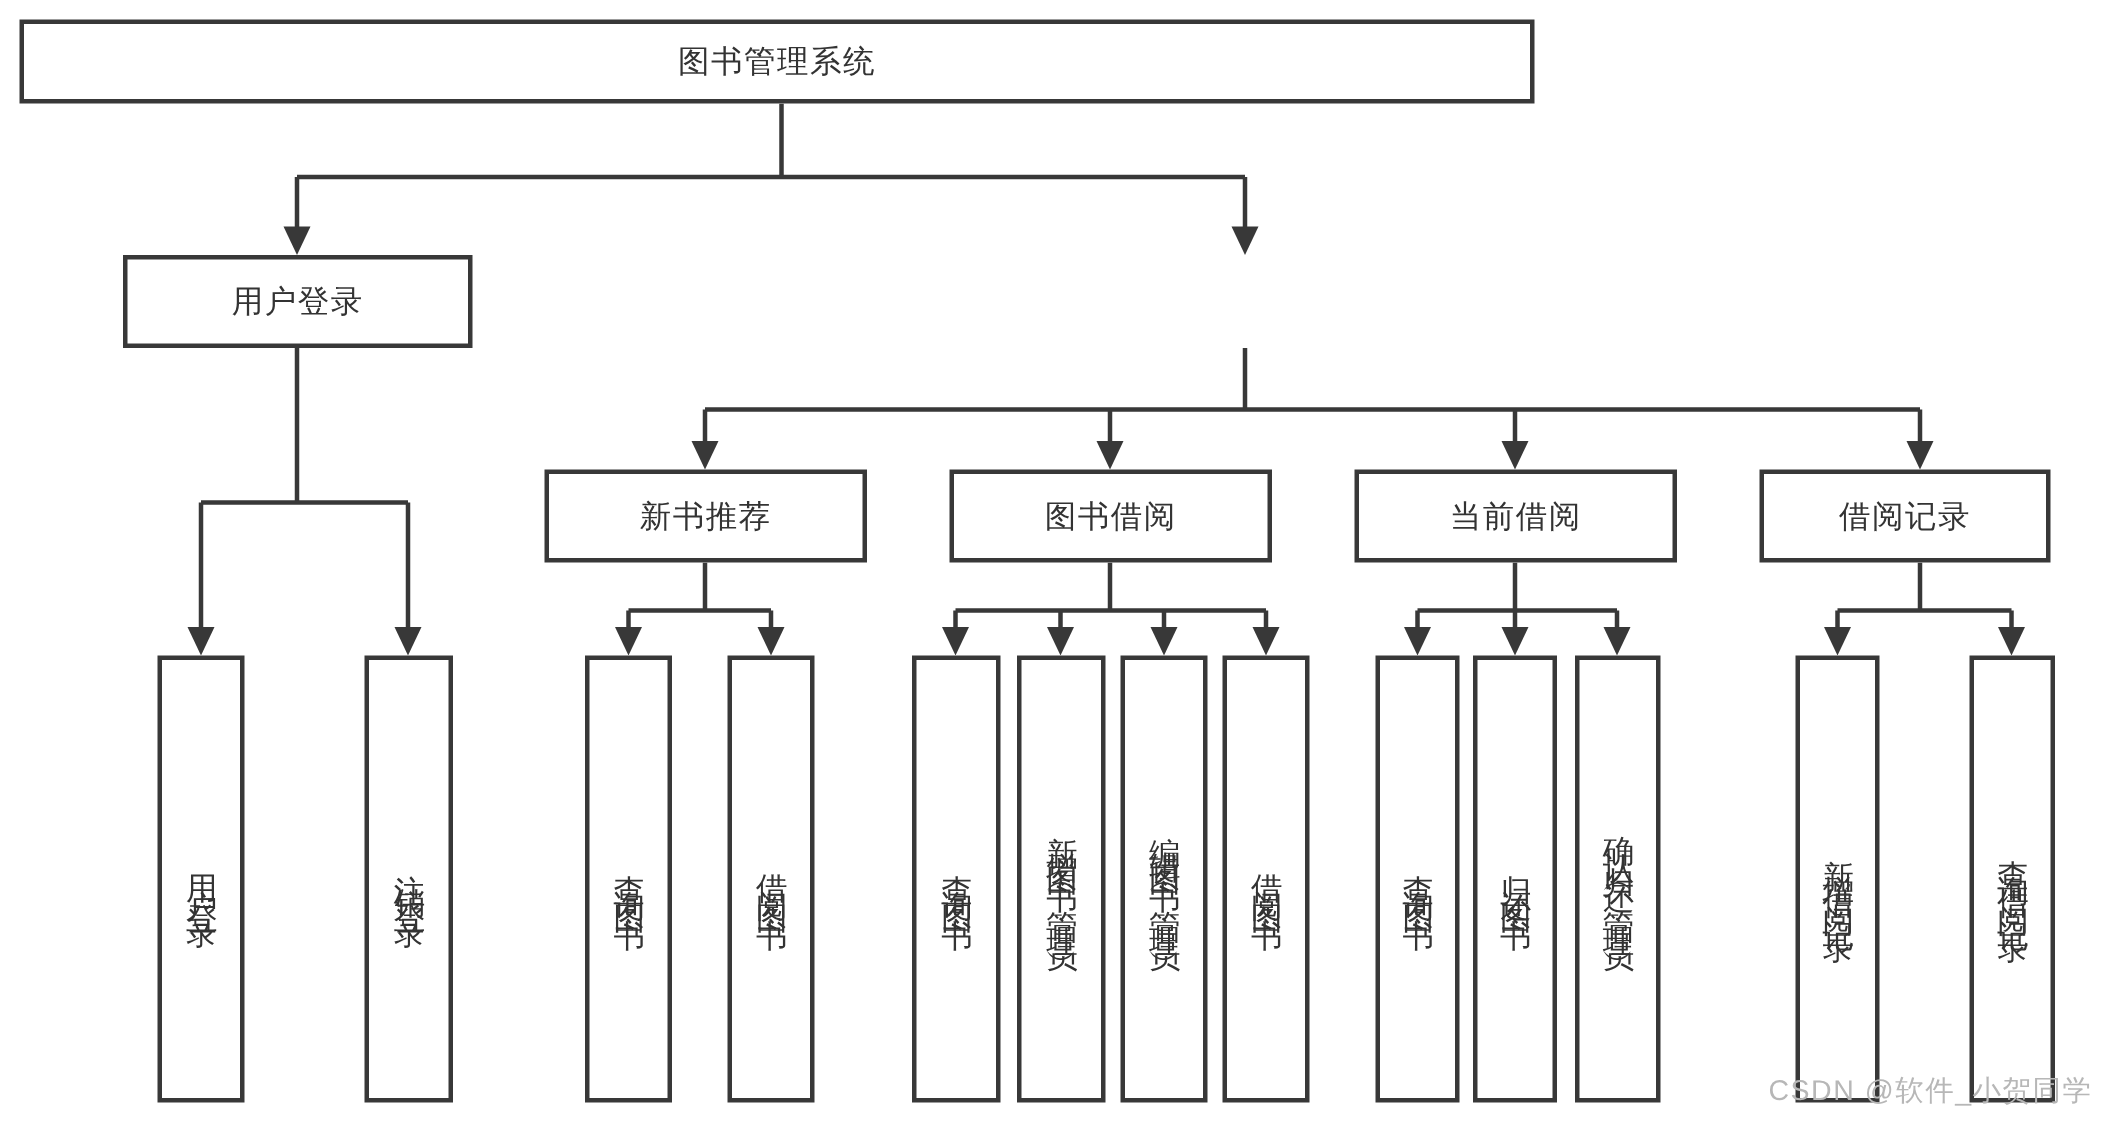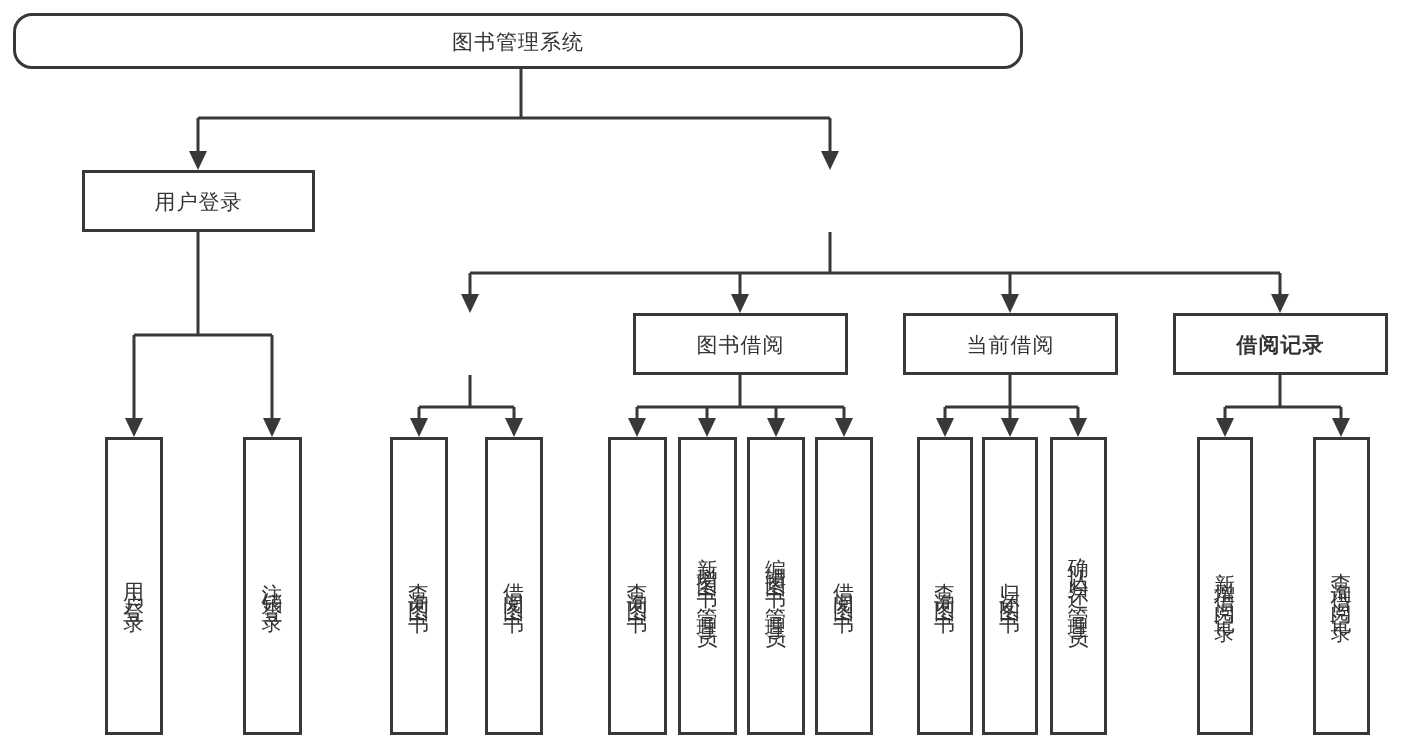--- a/index.html
+++ b/index.html
@@ -103,35 +103,38 @@
       <polygon points="1001,418 1019,418 1010,437"></polygon>
       <polygon points="1069,418 1087,418 1078,437"></polygon>
     </g>
     <g>
       <path d="M1280 375 V407 M1225 407 H1341 M1225 407 V419 M1341 407 V419"></path>
       <polygon points="1216,418 1234,418 1225,437"></polygon>
       <polygon points="1332,418 1350,418 1341,437"></polygon>
     </g>
   </svg>
 
-  <div class="box" style="left:13px; top:13px; width:1010px; height:56px;border-radius:19px;">
+  <div class="box" style="left:13px; top:13px; width:1010px; height:56px;">
     <span class="hlabel">图书管理系统</span>
   </div>
 
   <div class="box" style="left:82px; top:170px; width:233px; height:62px;">
     <span class="hlabel">用户登录</span>
   </div>
 
+  <div class="box" style="left:363px; top:313px; width:215px; height:62px;">
+    <span class="hlabel">新书推荐</span>
+  </div>
   <div class="box" style="left:633px; top:313px; width:215px; height:62px;text-align:center;">
     <span class="hlabel">图书借阅</span>
   </div>
   <div class="box" style="left:903px; top:313px; width:215px; height:62px;">
     <span class="hlabel">当前借阅</span>
   </div>
-  <div class="box" style="left:1173px; top:313px; width:215px; height:62px;font-weight:bold;">
+  <div class="box" style="left:1173px; top:313px; width:194px; height:62px;">
     <span class="hlabel">借阅记录</span>
   </div>
 
   <div class="box leaf" style="left:105px; width:58px;">
     <span class="vtext">用户登录</span>
   </div>
   <div class="box leaf" style="left:243px; width:59px;">
     <span class="vtext">注销登录</span>
   </div>
   <div class="box leaf" style="left:390px; width:58px;">
@@ -161,14 +164,15 @@
   <div class="box leaf" style="left:1050px; width:57px;">
     <span class="vtext">确认归还（管理员）</span>
   </div>
   <div class="box leaf" style="left:1197px; width:56px;">
     <span class="vtext">新增借阅记录</span>
   </div>
   <div class="box leaf" style="left:1313px; width:57px;">
     <span class="vtext">查询借阅记录</span>
   </div>
 
+  <div class="watermark">CSDN @软件_小贺同学</div>
 
 </div>
 
 </body></html>

